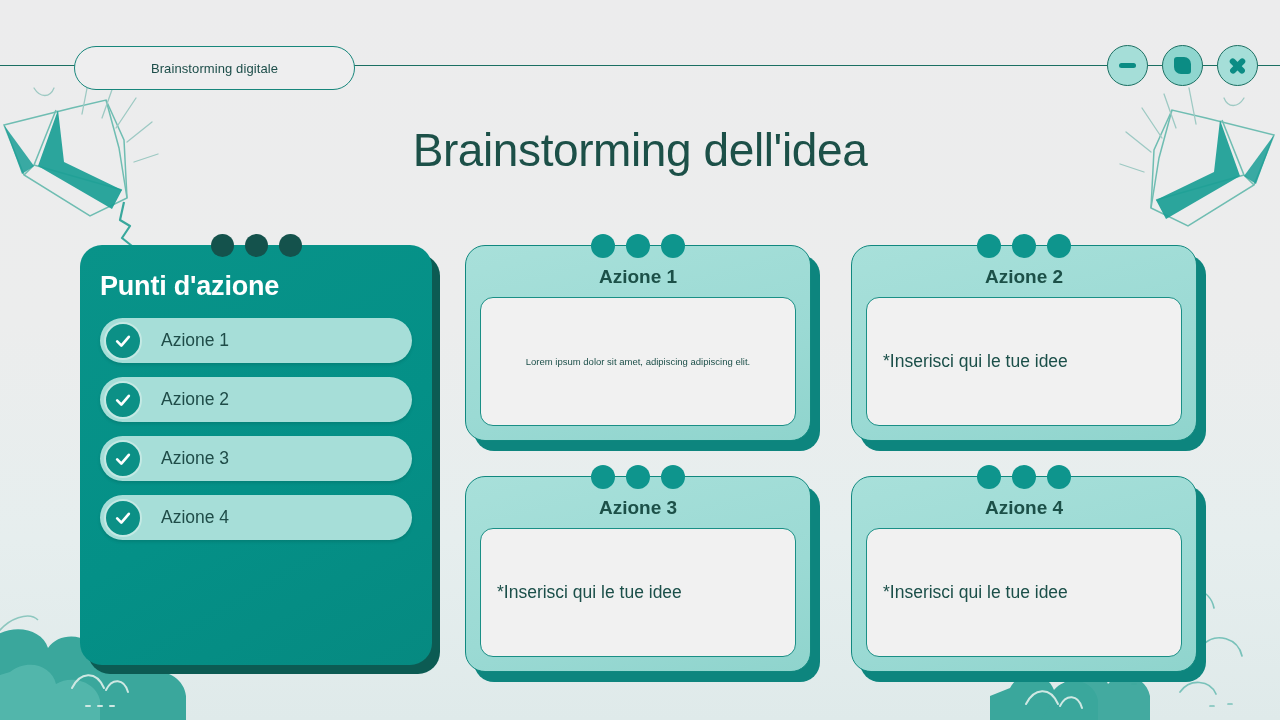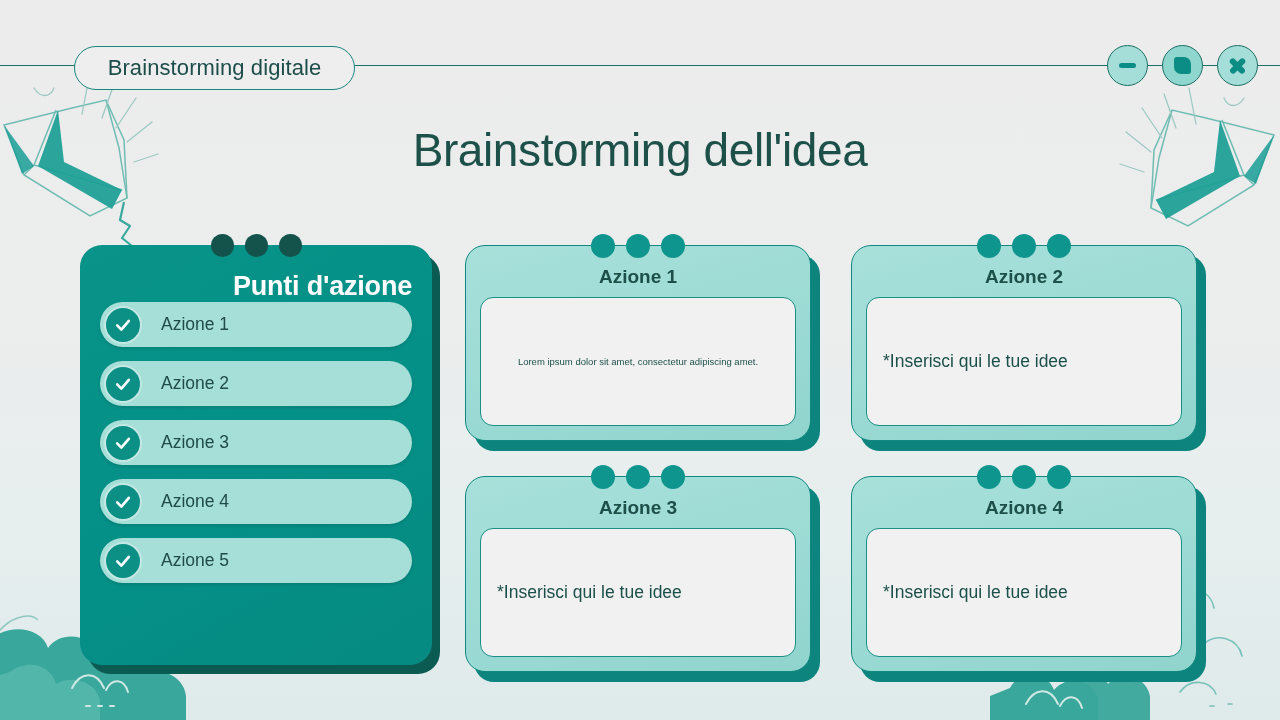--- a/index.html
+++ b/index.html
@@ -43,21 +43,21 @@
     left: 74px; top: 0px;
     width: 281px; height: 44px;
     border: 1.6px solid #17867b;
     border-radius: 24px;
     background: #eeeeef;
     display: flex;
     align-items: center;
     justify-content: center;
   }
   .tab-chip-label {
-    font-size: 22px;
+    font-size: 13px;
     color: #1c4d49;
     letter-spacing: 0.1px;
   }
 
   .win-btns {
     position: absolute;
     right: 22px; top: -1px;
     display: flex;
     align-items: center;
     gap: 14px;
@@ -133,24 +133,25 @@
     justify-content: center;
     gap: 11px;
     z-index: 3;
   }
   .panel-dots .dot {
     width: 23px; height: 23px;
     border-radius: 50%;
     background: #14524c;
   }
   .panel-title {
-    text-align: right;
+    text-align: left;
     font-size: 27px;
     font-weight: bold;
     color: #ffffff;
+    margin-bottom: 16px;
     letter-spacing: -0.2px;
   }
   .check-list {
     display: flex;
     flex-direction: column;
     gap: 14px;
   }
   .check-item {
     height: 45px;
     background: #a6ded8;
@@ -376,43 +377,35 @@
         <span class="check-label">Azione 3</span>
       </div>
       <div class="check-item">
         <span class="check-circle">
           <svg width="20" height="20" viewBox="0 0 24 24">
               <path d="M5 12.5 L10 17.5 L19 7" fill="none" stroke="#ffffff" stroke-width="3.2" stroke-linecap="round" stroke-linejoin="round"></path>
             </svg>
         </span>
         <span class="check-label">Azione 4</span>
       </div>
-      <div class="check-item">
-        <span class="check-circle">
-          <svg width="20" height="20" viewBox="0 0 24 24">
-              <path d="M5 12.5 L10 17.5 L19 7" fill="none" stroke="#ffffff" stroke-width="3.2" stroke-linecap="round" stroke-linejoin="round"></path>
-            </svg>
-        </span>
-        <span class="check-label">Azione 5</span>
-      </div>
     </div>
   </div>
 </div>
 
 <div class="card-wrap" id="card-1">
   <div class="card-shadow"></div>
   <div class="card">
     <div class="card-dots">
       <span class="dot"></span>
       <span class="dot"></span>
       <span class="dot"></span>
     </div>
     <div class="card-title">Azione 1</div>
     <div class="card-body">
-      <span class="body-text-small">Lorem ipsum dolor sit amet, consectetur adipiscing amet.</span>
+      <span class="body-text-small">Lorem ipsum dolor sit amet, adipiscing adipiscing elit.</span>
     </div>
   </div>
 </div>
 
 <div class="card-wrap" id="card-2">
   <div class="card-shadow"></div>
   <div class="card">
     <div class="card-dots">
       <span class="dot"></span>
       <span class="dot"></span>

